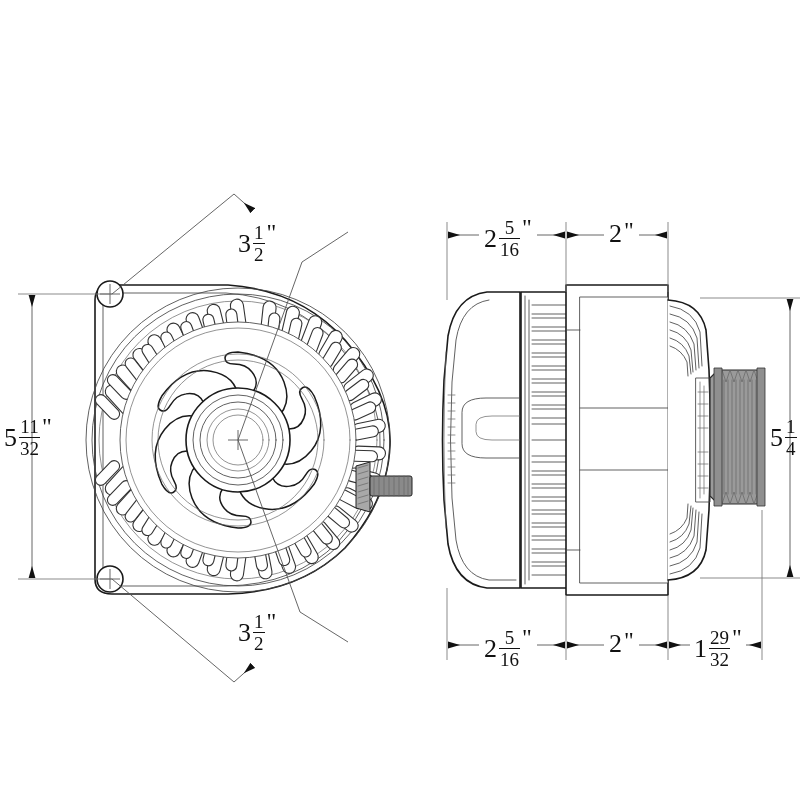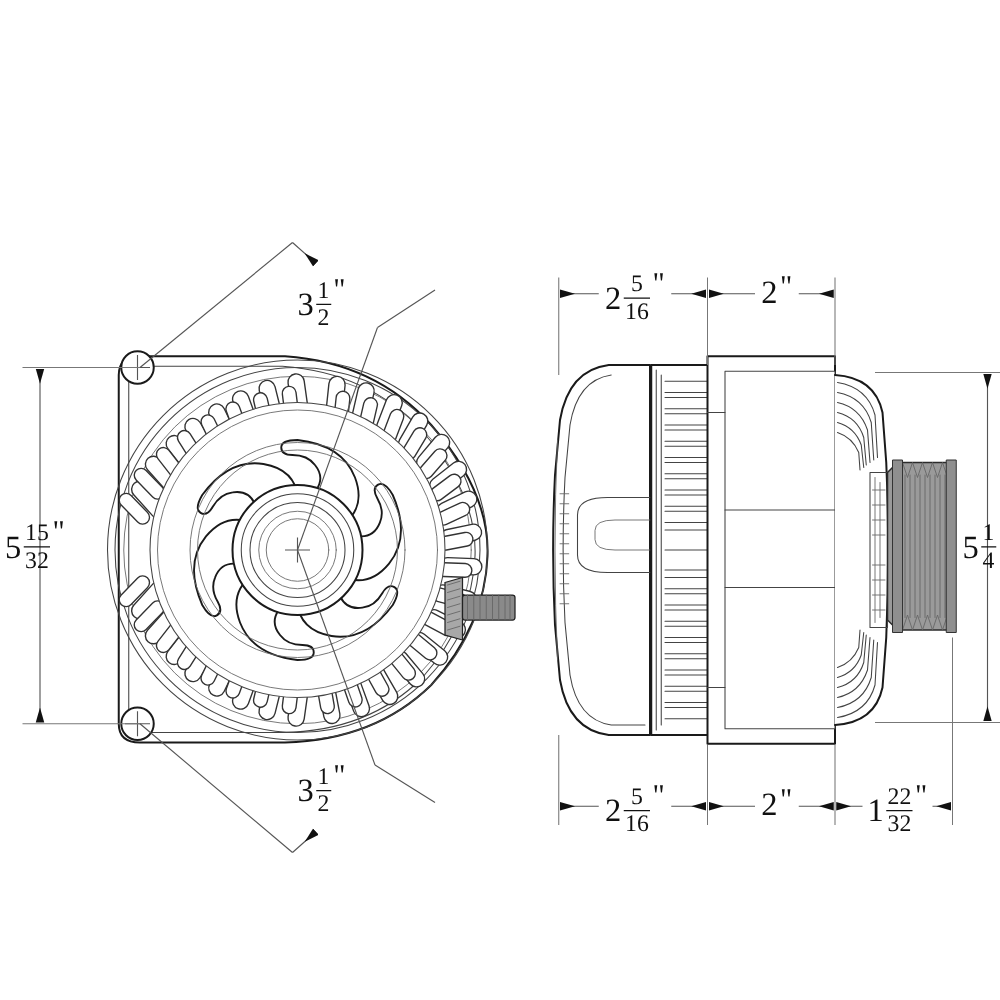--- a/index.html
+++ b/index.html
@@ -424,21 +424,21 @@
 
       <path class="extline" d="M 700,298 L 800,298"></path>
       <path class="extline" d="M 700,578 L 800,578"></path>
       <path class="dimline" d="M 790,300 L 790,576" marker-start="url(#arrInRev)" marker-end="url(#arrIn)"></path>
     </g>
   </svg>
 
   <div class="dimtext" style="left:4px; top:417px;">
     <span class="whole">5</span>
     <span class="frac">
-      <span class="num">15</span>
+      <span class="num">11</span>
       <span class="den">32</span>
     </span>
     <span class="inchmark">"</span>
   </div>
 
   <div class="dimtext" style="left:238px; top:223px;">
     <span class="whole">3</span>
     <span class="frac">
       <span class="num">1</span>
       <span class="den">2</span>
@@ -479,21 +479,21 @@
   </div>
 
   <div class="dimtext" style="left:604px; top:631px; background:#fff; padding:0 5px;">
     <span class="plainnum">2</span>
     <span class="inchmark">"</span>
   </div>
 
   <div class="dimtext" style="left:690px; top:628px; background:#fff; padding:0 4px;">
     <span class="whole">1</span>
     <span class="frac">
-      <span class="num">22</span>
+      <span class="num">29</span>
       <span class="den">32</span>
     </span>
     <span class="inchmark">"</span>
   </div>
 
   <div class="dimtext" style="left:770px; top:417px;">
     <span class="whole">5</span>
     <span class="frac">
       <span class="num">1</span>
       <span class="den">4</span>

